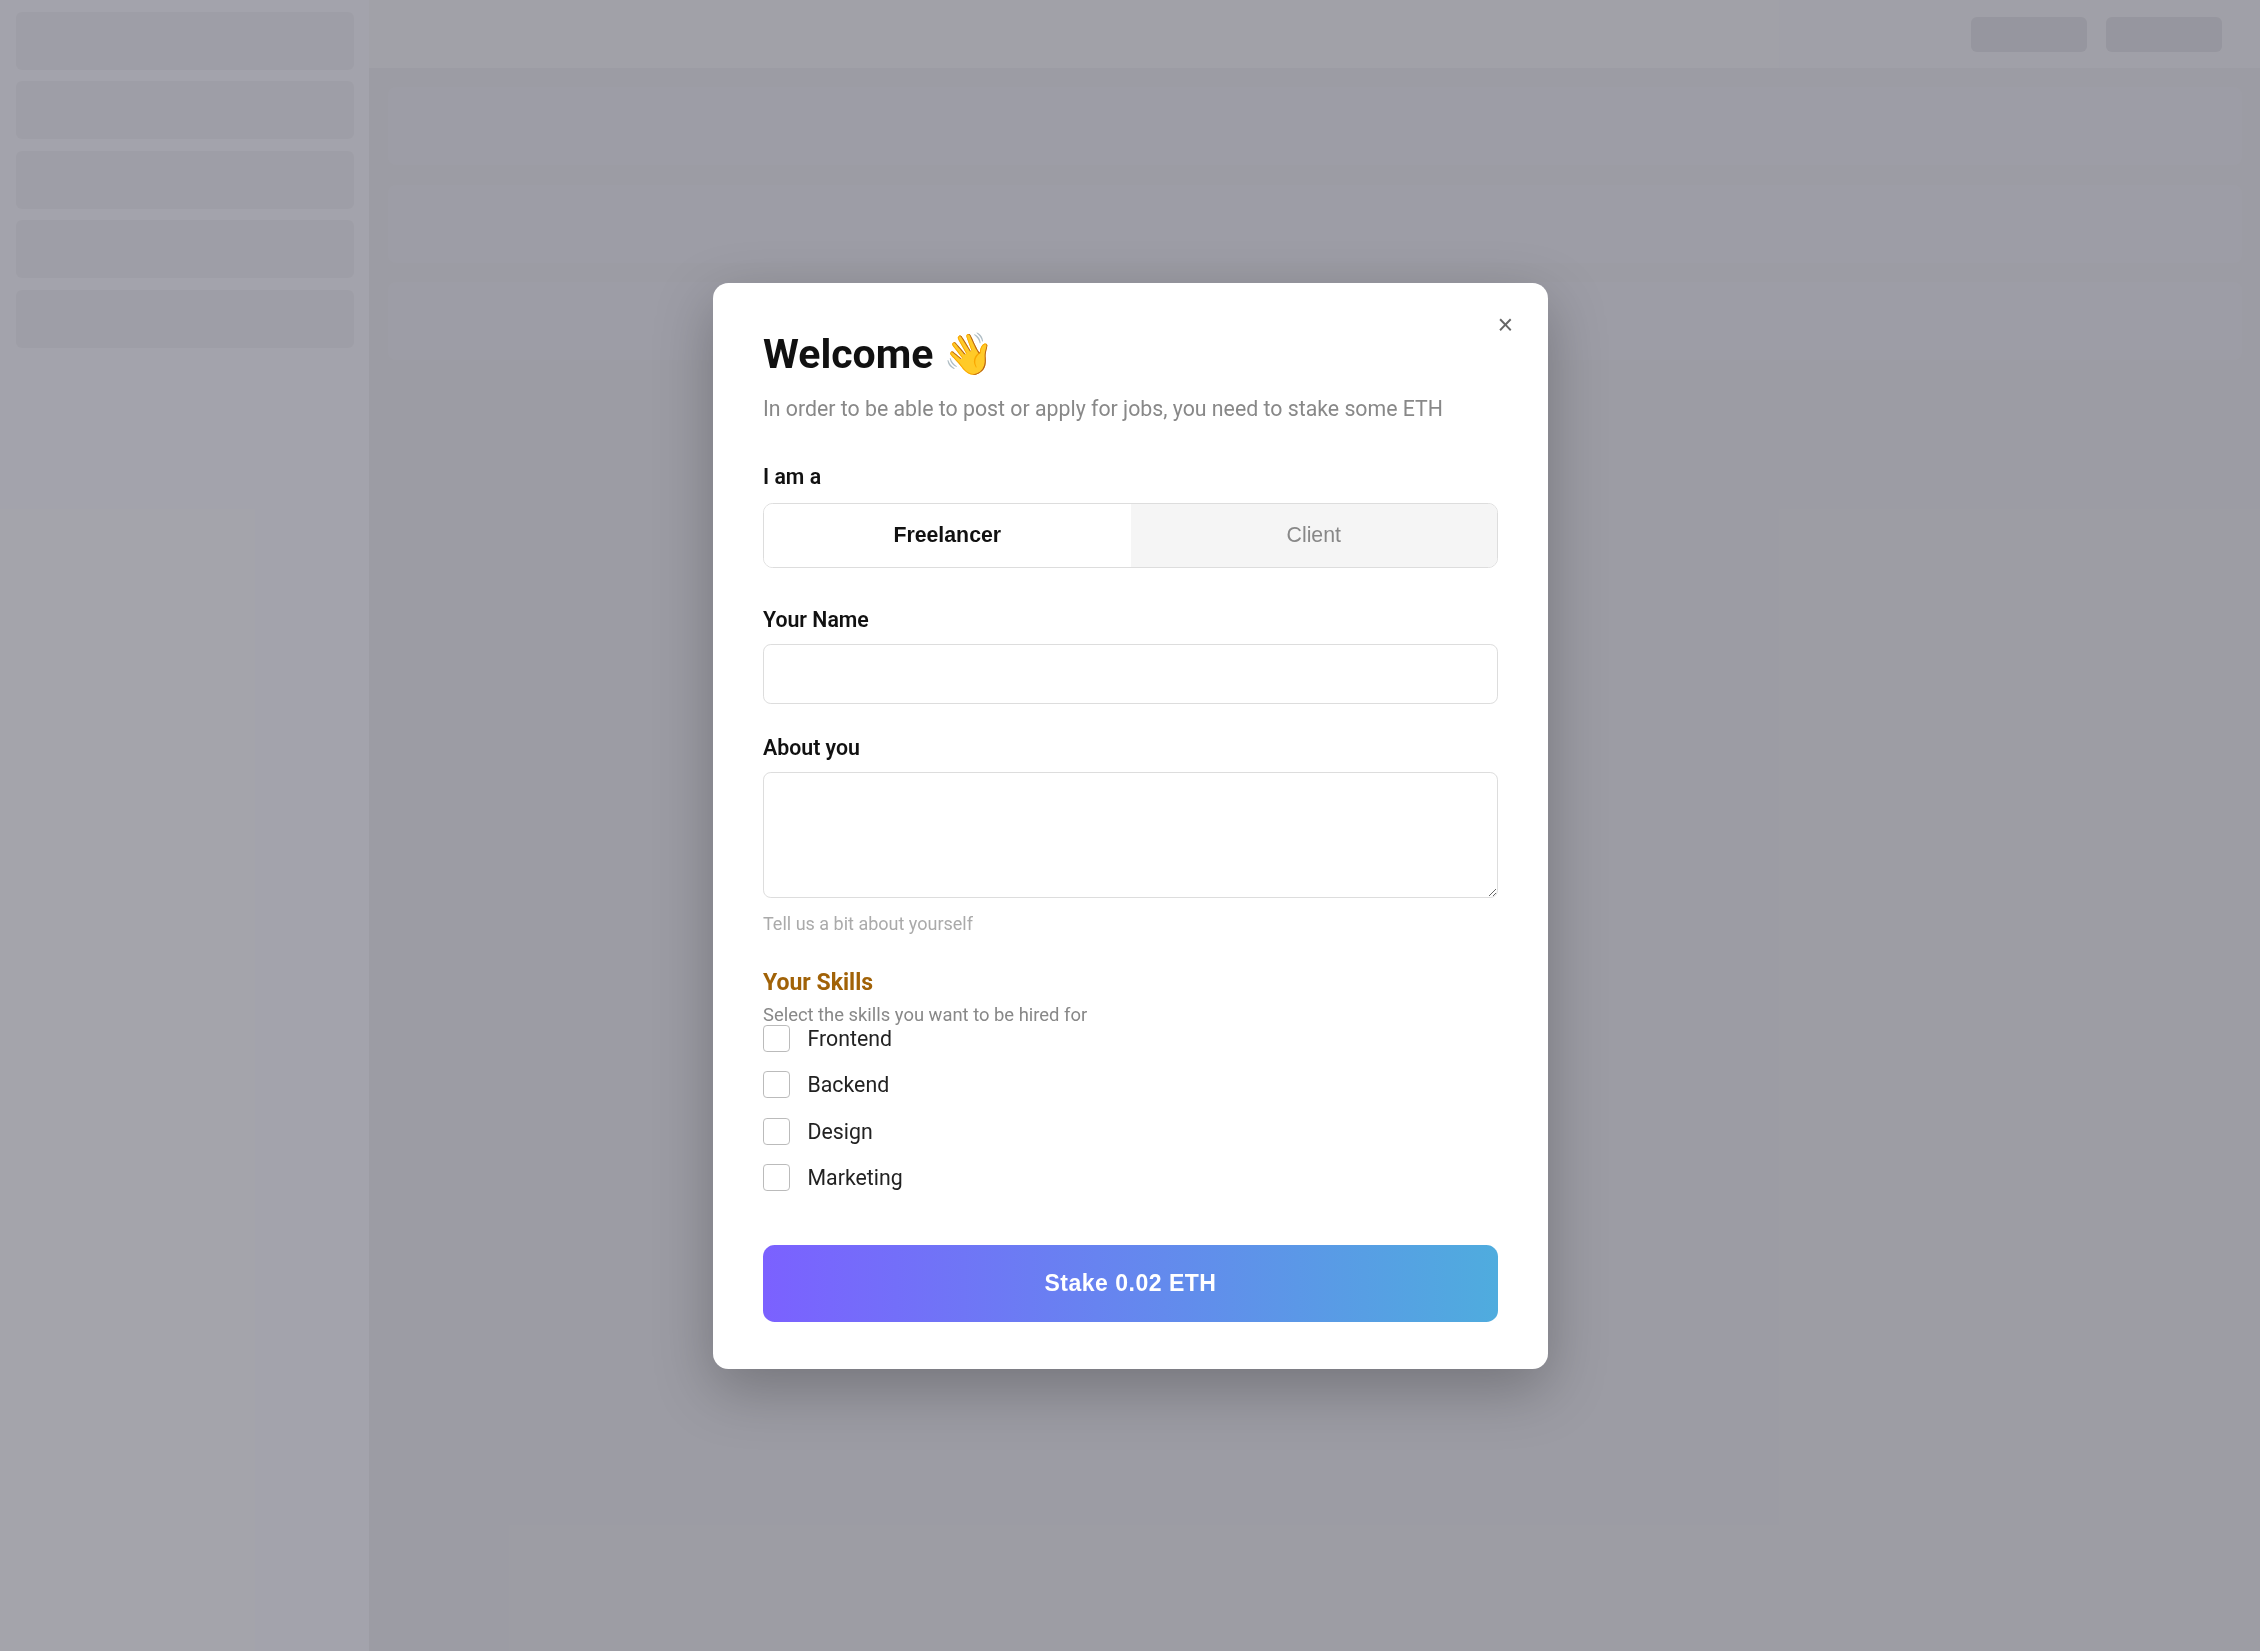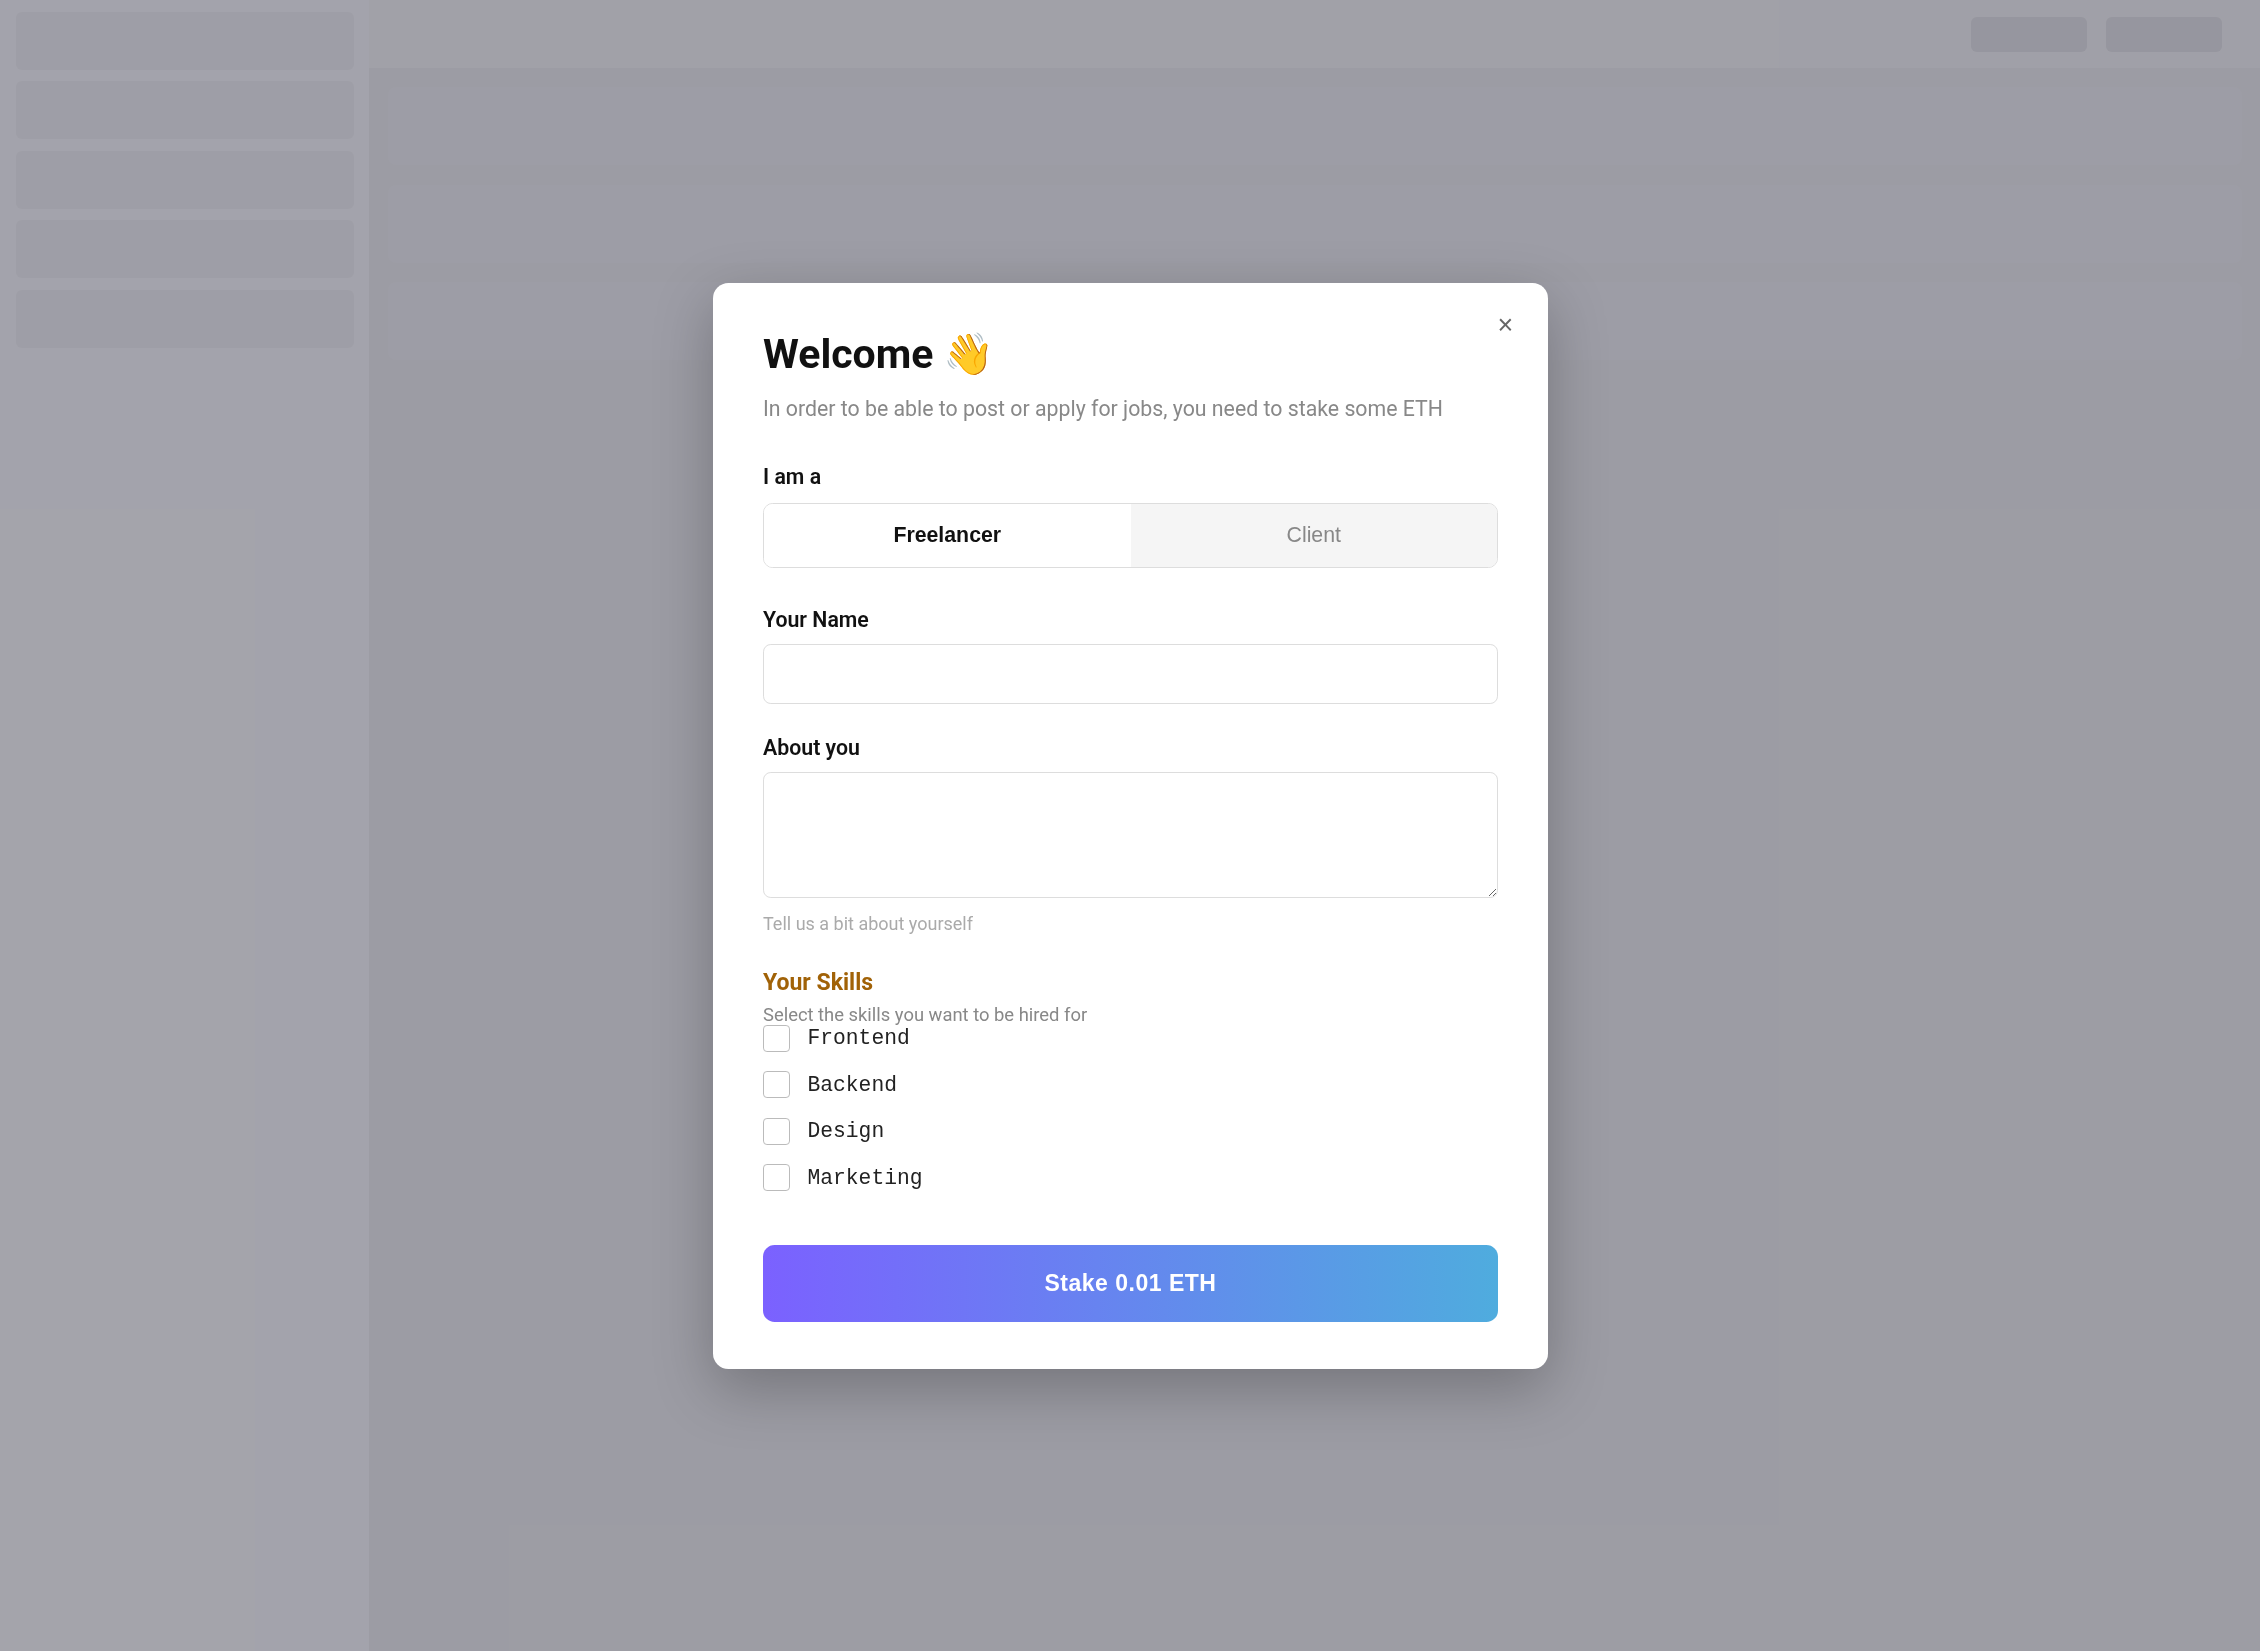--- a/index.html
+++ b/index.html
@@ -249,21 +249,20 @@
     }
 
     .skill-checkbox:checked {
       background: #7b61ff;
       border-color: #7b61ff;
     }
 
     .skill-label {
       font-size: 21.3px;
       color: #222;
-      font-family: Liberation Mono, monospace;
     }
 
     
     .stake-btn {
       width: 100%;
       padding: 25px 0;
       background: linear-gradient(90deg, #7b61ff 0%, #4facde 100%);
       color: #fff;
       font-size: 23px;
       font-weight: 600;
@@ -346,17 +345,17 @@
       <input type="checkbox" class="skill-checkbox" id="chk-design" style="">
       <label class="skill-label" for="chk-design">Design</label>
     </div>
 
     <div class="skill-item">
       <input type="checkbox" class="skill-checkbox" id="chk-marketing" style="">
       <label class="skill-label" for="chk-marketing">Marketing</label>
     </div>
 
     
-    <button class="stake-btn">Stake 0.01 ETH</button>
+    <button class="stake-btn">Stake 0.02 ETH</button>
 
   </div>
 </div>
 
 
 </body></html>

